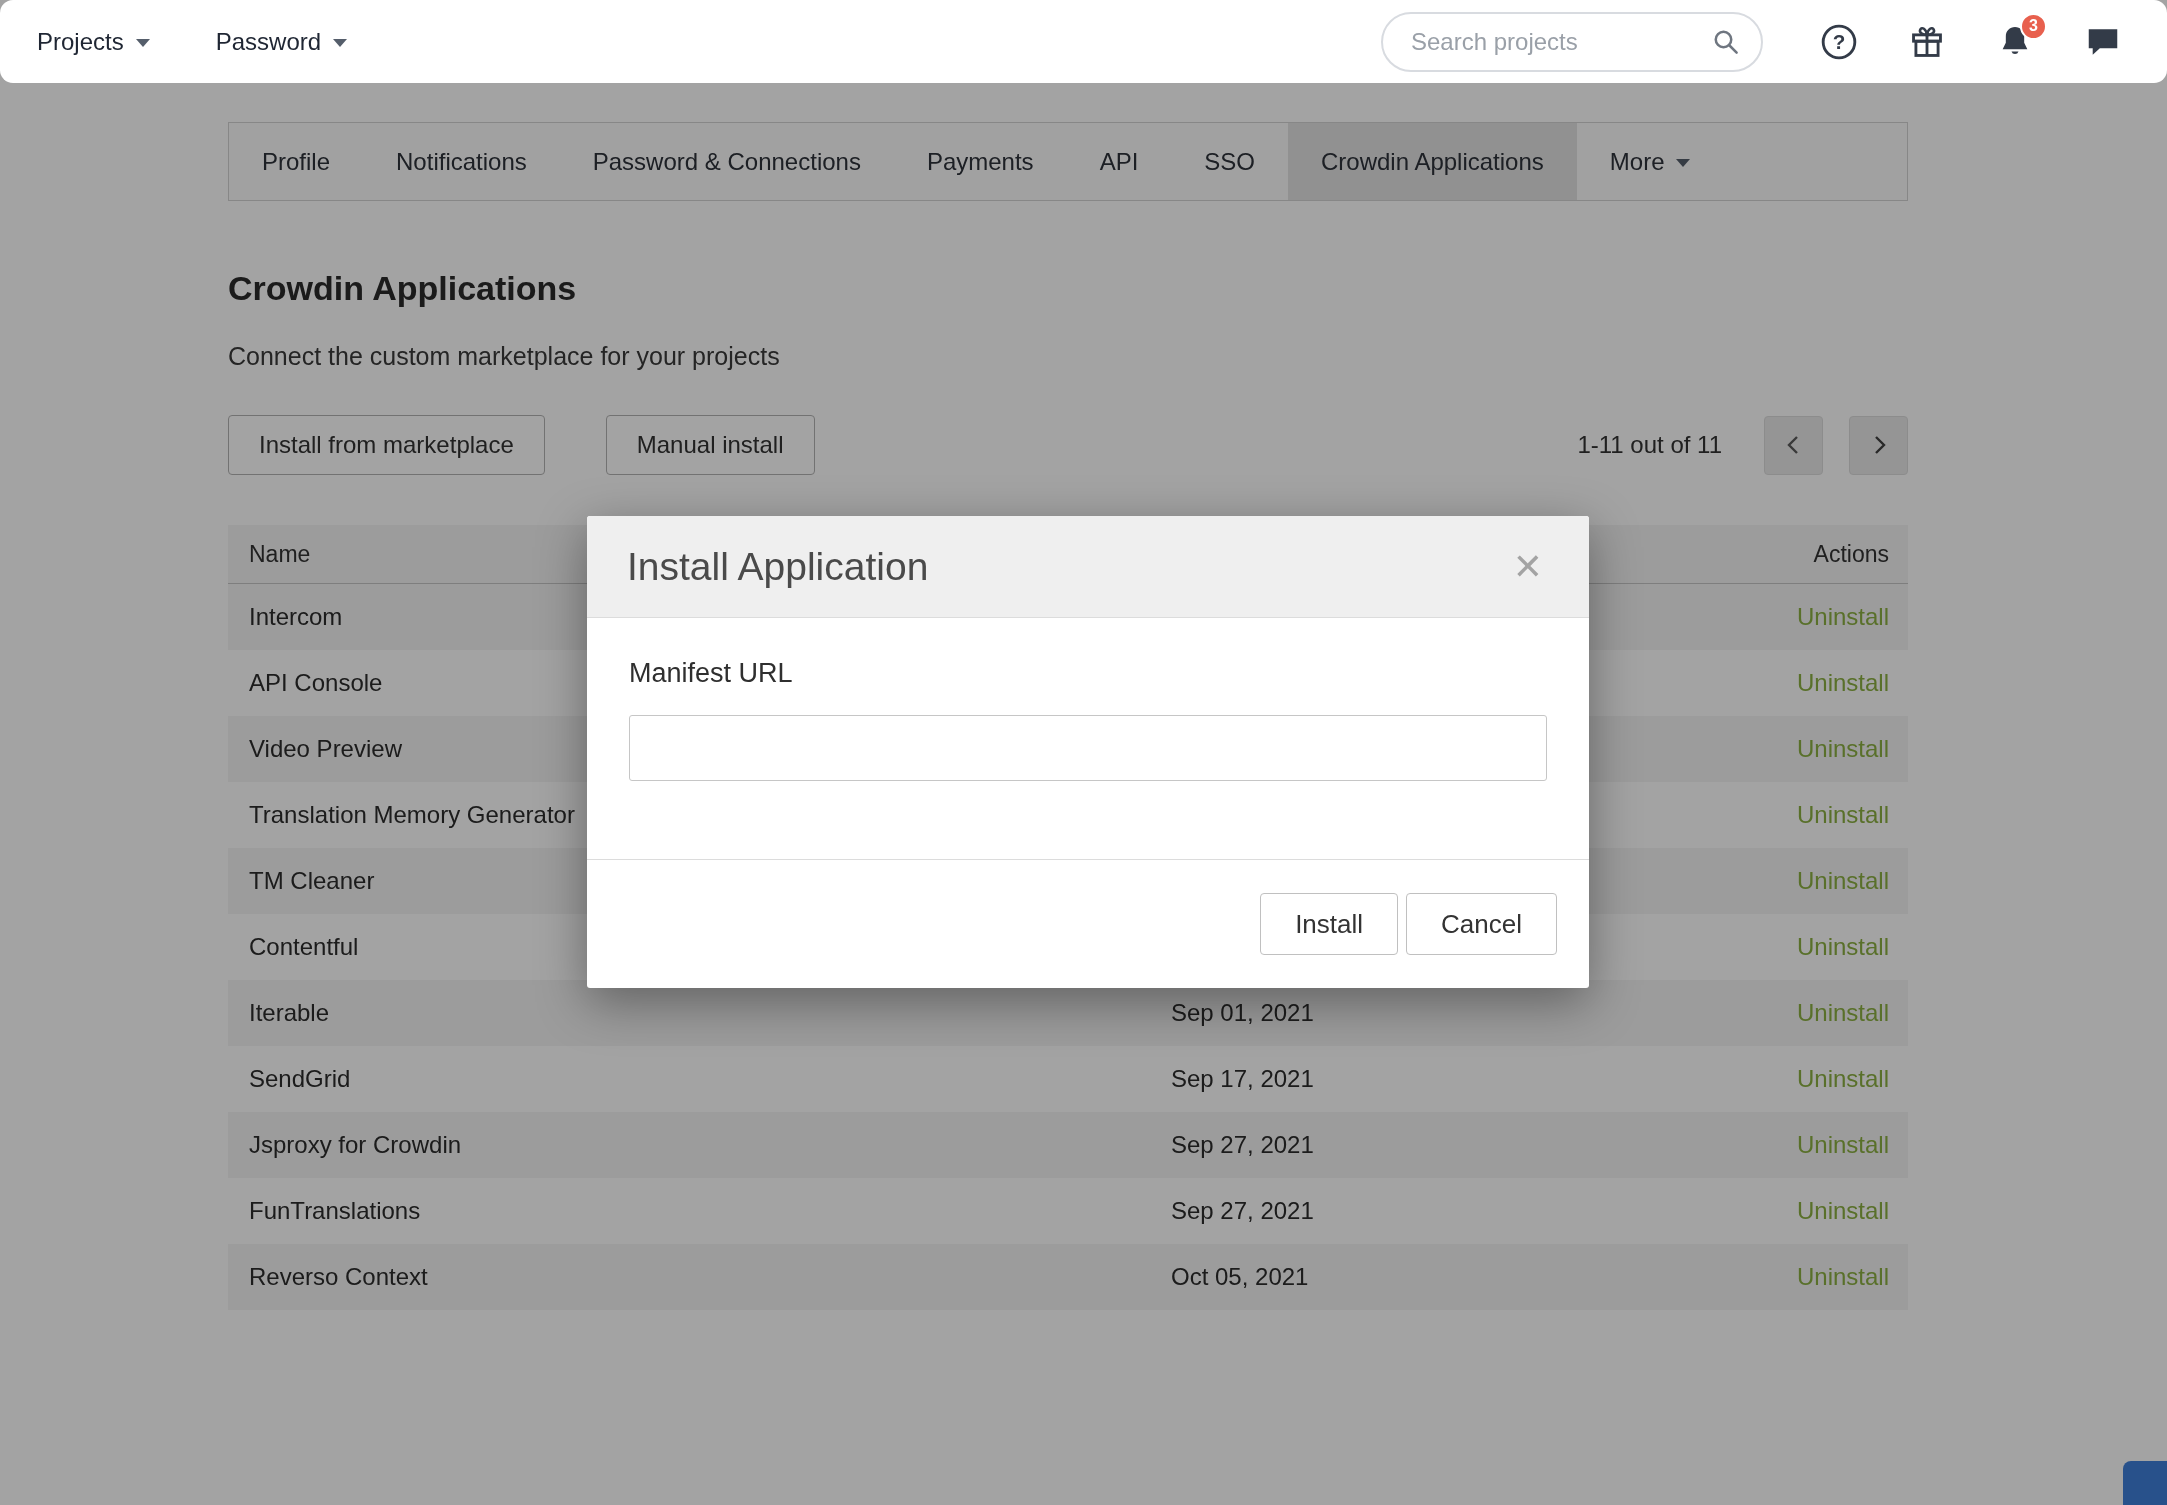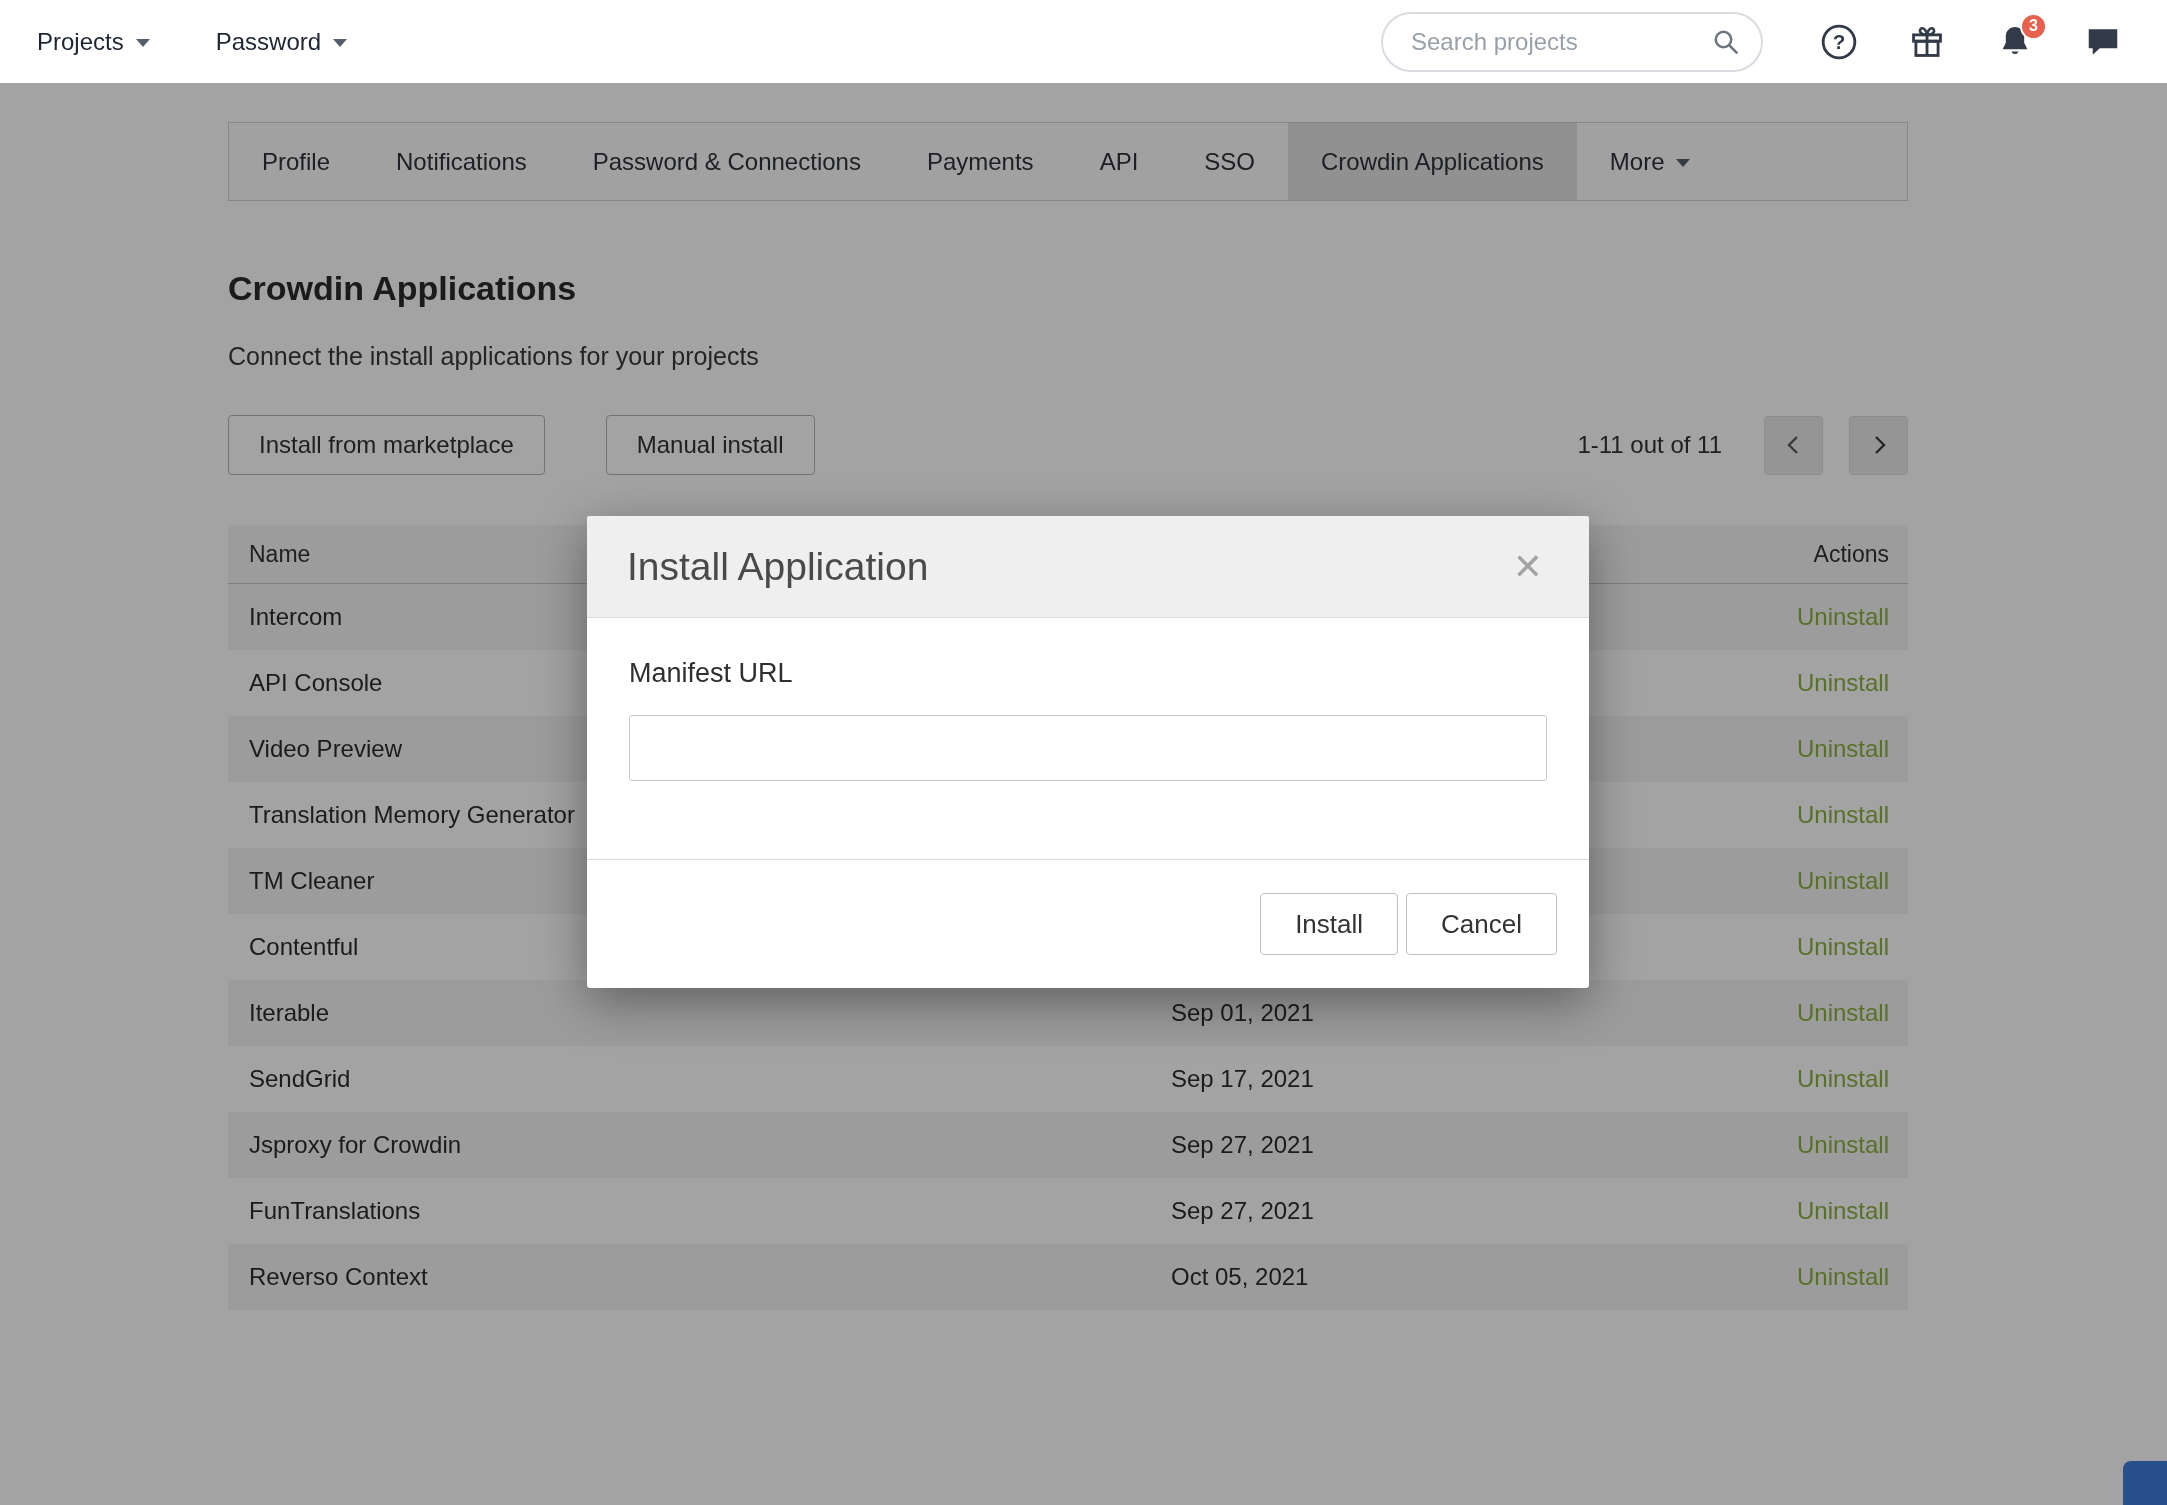--- a/index.html
+++ b/index.html
@@ -13,20 +13,21 @@
     color:#2d2d2d;
   }
   button, input { font-family:inherit; }
 
   
   .navbar {
     position:relative; z-index:100;
     height:83px; background:#ffffff;
     display:flex; align-items:center;
     padding:0 44px 0 37px;
+    border-radius:13px;
   }
   .nav-menu {
     display:flex; align-items:center; gap:12px;
     font-size:24px; color:#1f2633; cursor:pointer;
     margin-right:66px;
   }
   .caret {
     width:0; height:0;
     border-left:7px solid transparent;
     border-right:7px solid transparent;
@@ -243,21 +244,21 @@
     <div class="tab active">
         <span>Crowdin Applications</span>
       </div>
     <div class="tab">
       <span>More</span>
       <span class="caret"></span>
     </div>
   </div>
 
   <h1 class="page-title">Crowdin Applications</h1>
-  <p class="page-subtitle">Connect the install applications for your projects</p>
+  <p class="page-subtitle">Connect the custom marketplace for your projects</p>
 
   <div class="toolbar">
     <button class="btn">Install from marketplace</button>
     <button class="btn">Manual install</button>
     <div class="pagination">
       <span class="pag-text">1-11 out of 11</span>
       <div class="pag-btn">
         <span style="display:flex;">
           <svg width="24" height="24" viewBox="0 0 24 24">
               <polyline points="15,4 7,12 15,20" fill="none" stroke="#5a5a5a" stroke-width="2.4"></polyline>

